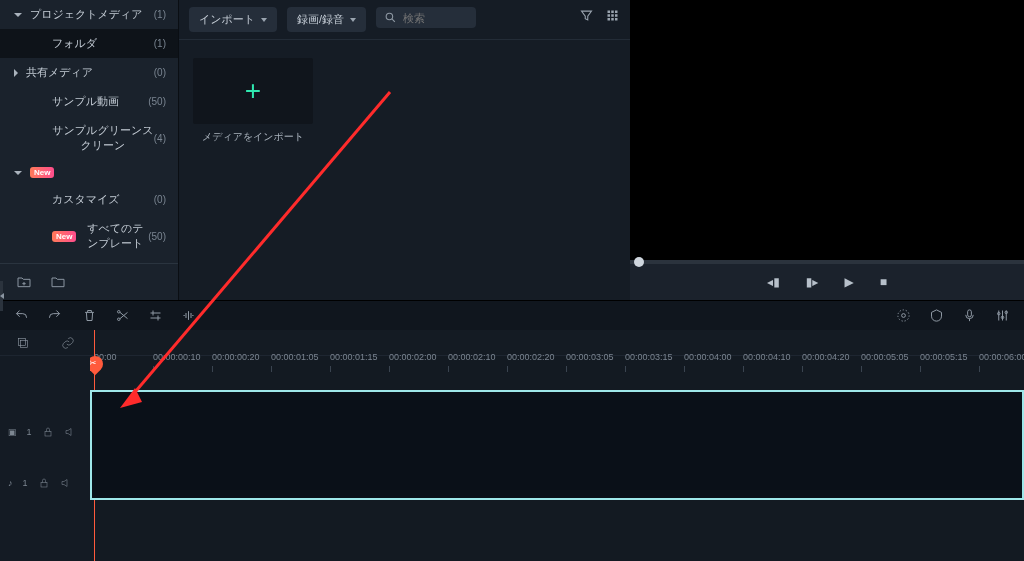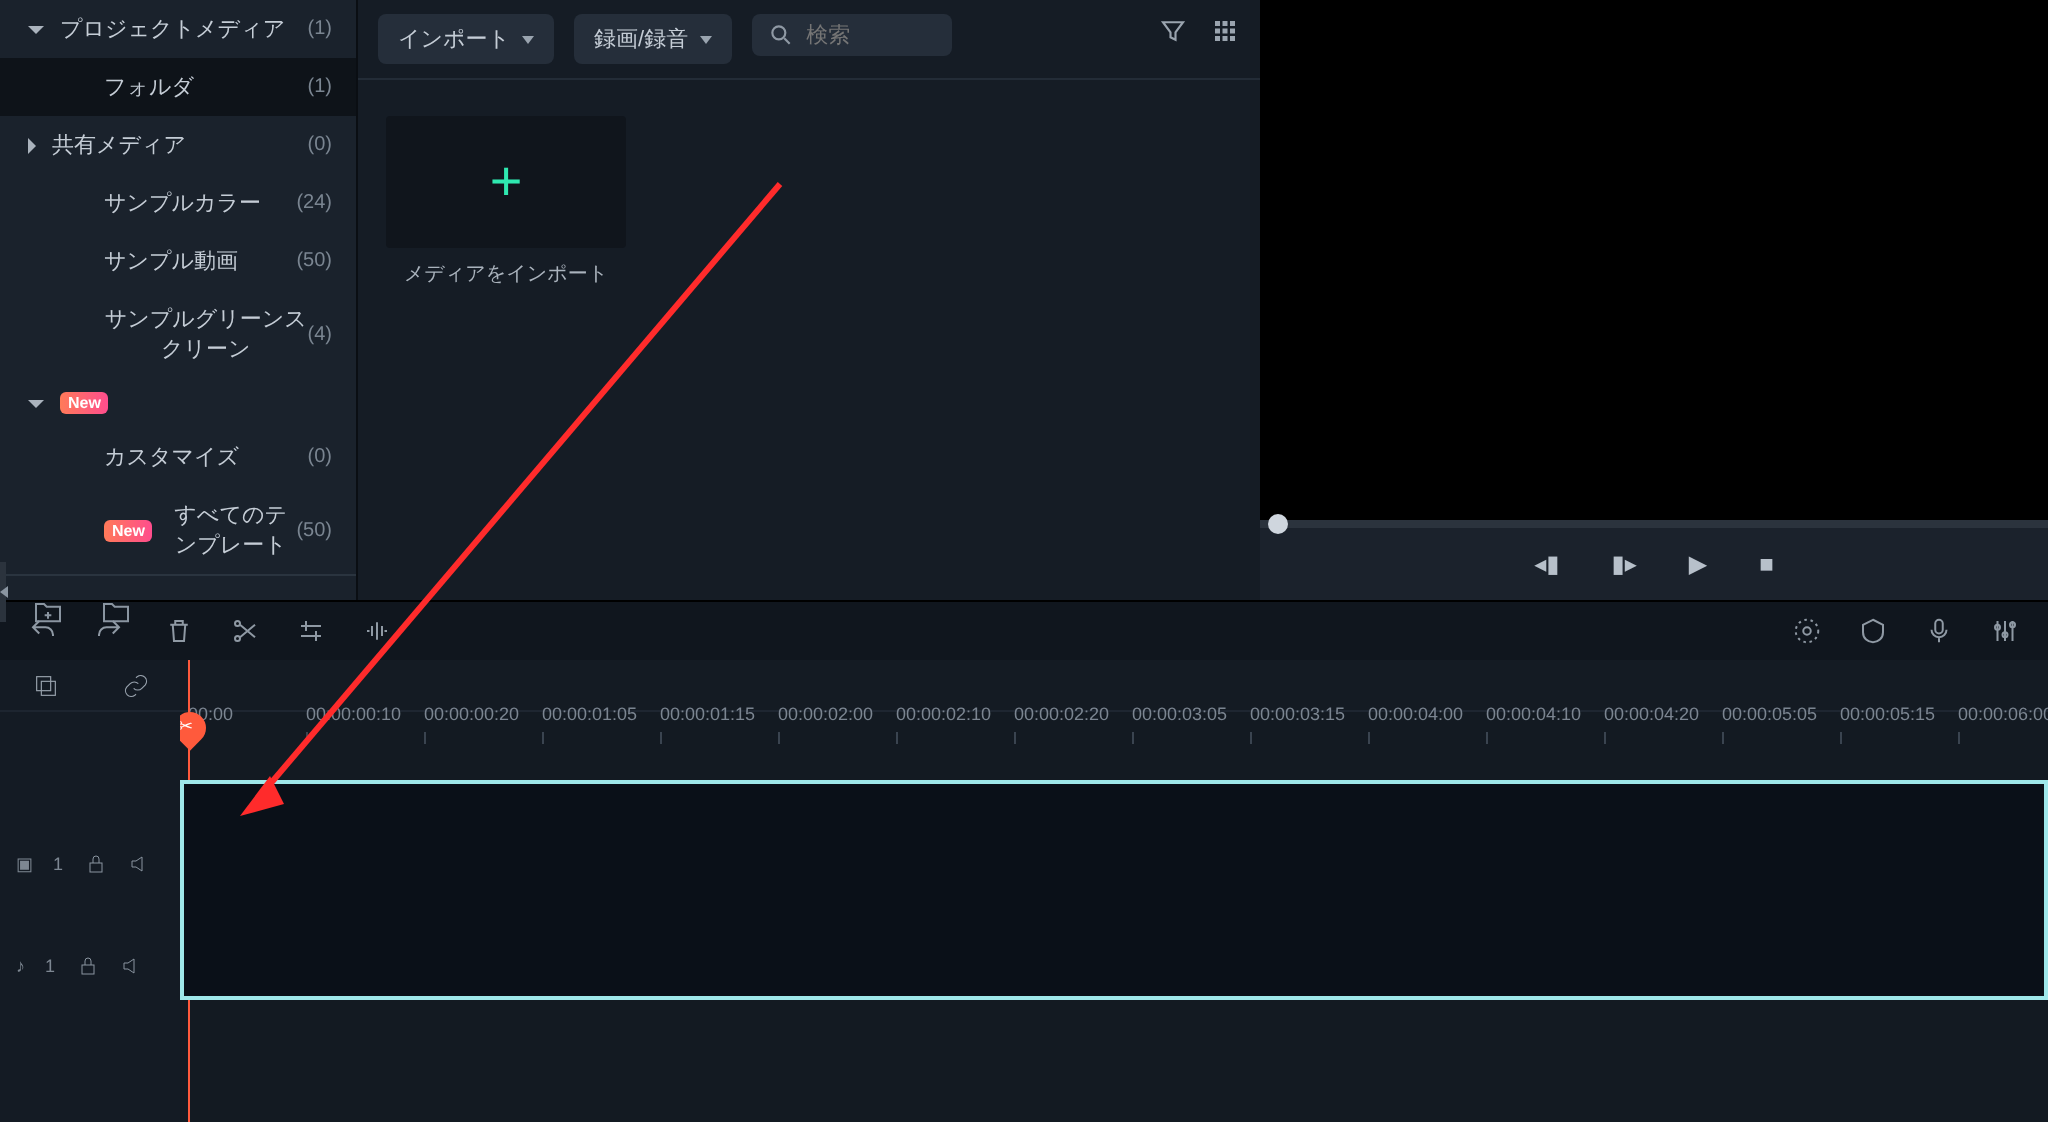--- a/index.html
+++ b/index.html
@@ -99,26 +99,20 @@
           <span>フォルダ</span>
         </span>
       <span class="count">(1)</span>
     </div>
     <div class="sb-item">
       <span class="label">
           <span class="caret"></span>
           <span>共有メディア</span>
         </span>
       <span class="count">(0)</span>
-    </div>
-    <div class="sb-item indent-1">
-      <span class="label">
-          <span>サンプルカラー</span>
-        </span>
-      <span class="count">(24)</span>
     </div>
     <div class="sb-item indent-1">
       <span class="label">
           <span>サンプル動画</span>
         </span>
       <span class="count">(50)</span>
     </div>
     <div class="sb-item indent-1">
       <span class="label">
           <span>サンプルグリーンスクリーン</span>

